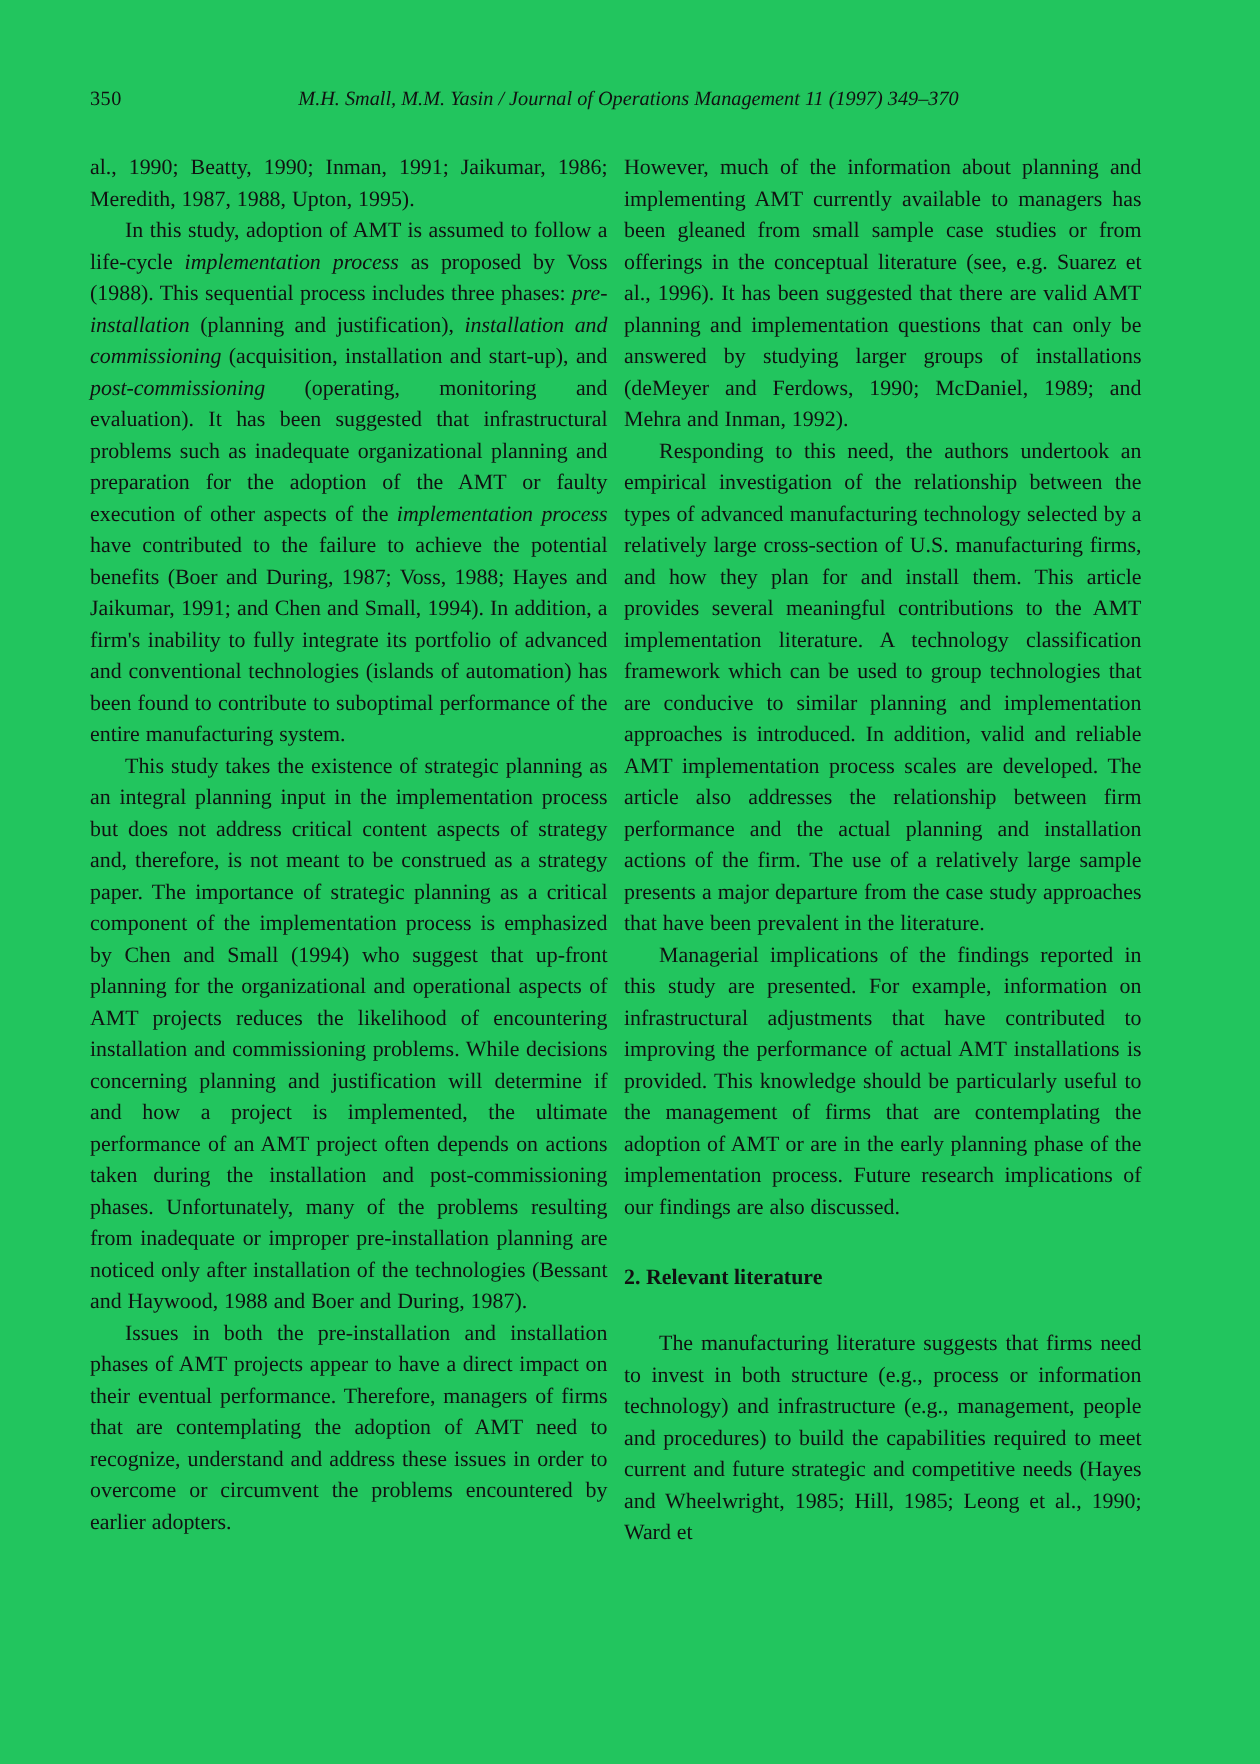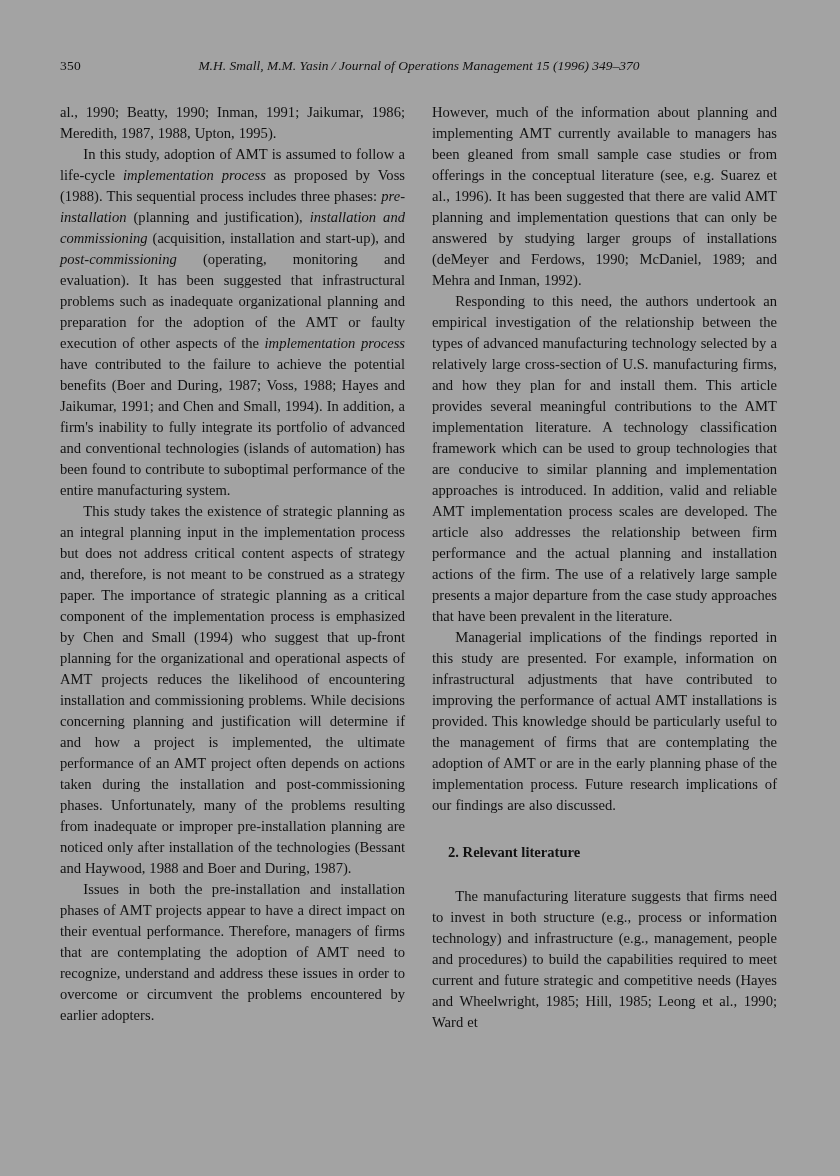--- a/index.html
+++ b/index.html
@@ -5,21 +5,21 @@
   html, body {
     margin: 0;
     padding: 0;
     background: #e8e8e8;
   }
   .page {
     position: relative;
     width: 840px;
     height: 1176px;
     margin: 0 auto;
-    background: #a3a3a3;
+    background: #22c55e;
     box-sizing: border-box;
     padding: 58px 62px 40px 60px;
     font-family: "Liberation Serif", "DejaVu Serif", serif;
     color: #111111;
     overflow: hidden;
   }
   .running-header {
     position: relative;
     height: 18px;
     font-size: 13.5px;
@@ -32,54 +32,54 @@
     font-style: normal;
     letter-spacing: 0.3px;
   }
   .running-title {
     display: block;
     text-align: center;
     font-style: italic;
   }
   .columns {
     display: flex;
-    gap: 27px;
+    gap: 11px;
   }
   .col {
     width: 345px;
     flex: 0 0 345px;
   }
   .para {
     margin: 0;
     font-size: 14.6px;
     line-height: 21px;
     text-align: justify;
     word-spacing: 0.02em;
   }
   .para.indent {
     text-indent: 1.6em;
   }
   .para i {
   }
   .section-heading {
-    margin: 26px 0 23px 16px;
+    margin: 26px 0 23px 0;
     font-size: 14.6px;
     line-height: 21px;
     font-weight: bold;
     text-align: left;
   }
 </style>
 </head>
 <body>
 
 <div class="page">
 
   <header class="running-header">
     <span class="page-number">350</span>
-    <span class="running-title">M.H. Small, M.M. Yasin / Journal of Operations Management 15 (1996) 349–370</span>
+    <span class="running-title">M.H. Small, M.M. Yasin / Journal of Operations Management 11 (1997) 349–370</span>
   </header>
 
   <main class="columns">
 
     <section class="col">
       <p class="para"><span>al., 1990; Beatty, 1990; Inman, 1991; Jaikumar, 1986; Meredith, 1987, 1988, Upton, 1995).</span></p>
       <p class="para indent"><span>In this study, adoption of AMT is assumed to follow a life-cycle </span><i>implementation process</i><span> as proposed by Voss (1988). This sequential process includes three phases: </span><i>pre-installation</i><span> (planning and justification), </span><i>installation and commissioning</i><span> (acquisition, installation and start-up), and </span><i>post-commissioning</i><span> (operating, monitoring and evaluation). It has been suggested that infrastructural problems such as inadequate organizational planning and preparation for the adoption of the AMT or faulty execution of other aspects of the </span><i>implementation process</i><span> have contributed to the failure to achieve the potential benefits (Boer and During, 1987; Voss, 1988; Hayes and Jaikumar, 1991; and Chen and Small, 1994). In addition, a firm's inability to fully integrate its portfolio of advanced and conventional technologies (islands of automation) has been found to contribute to suboptimal performance of the entire manufacturing system.</span></p>
       <p class="para indent"><span>This study takes the existence of strategic planning as an integral planning input in the implementation process but does not address critical content aspects of strategy and, therefore, is not meant to be construed as a strategy paper. The importance of strategic planning as a critical component of the implementation process is emphasized by Chen and Small (1994) who suggest that up-front planning for the organizational and operational aspects of AMT projects reduces the likelihood of encountering installation and commissioning problems. While decisions concerning planning and justification will determine if and how a project is implemented, the ultimate performance of an AMT project often depends on actions taken during the installation and post-commissioning phases. Unfortunately, many of the problems resulting from inadequate or improper pre-installation planning are noticed only after installation of the technologies (Bessant and Haywood, 1988 and Boer and During, 1987).</span></p>
       <p class="para indent"><span>Issues in both the pre-installation and installation phases of AMT projects appear to have a direct impact on their eventual performance. Therefore, managers of firms that are contemplating the adoption of AMT need to recognize, understand and address these issues in order to overcome or circumvent the problems encountered by earlier adopters.</span></p>
     </section>

